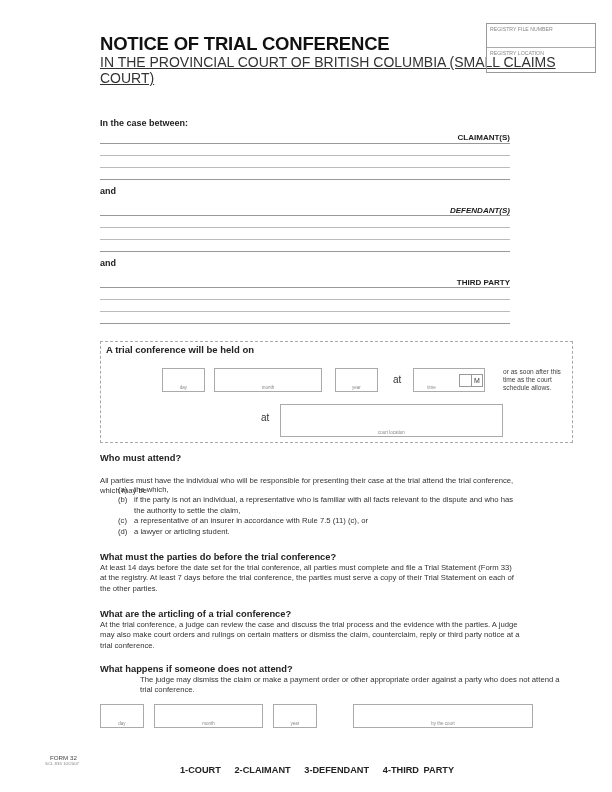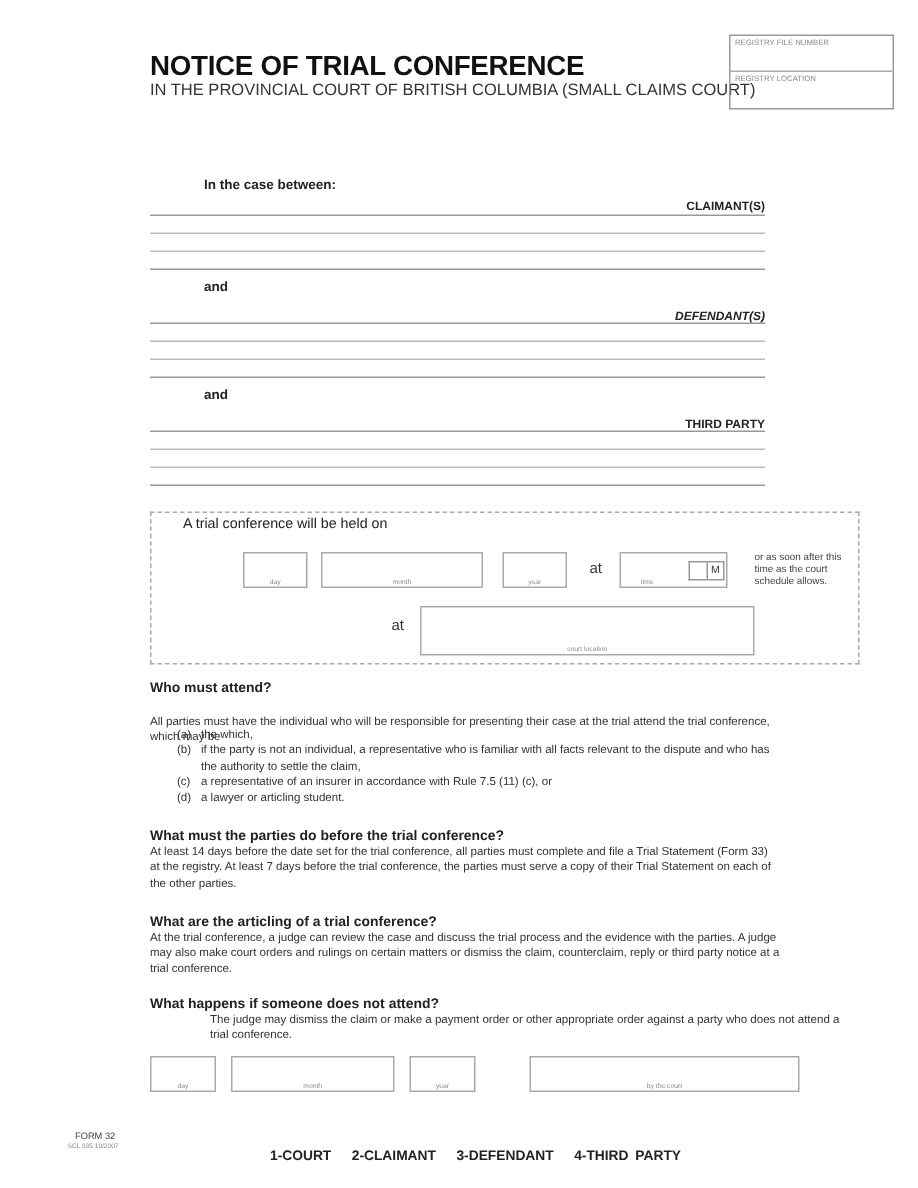--- a/index.html
+++ b/index.html
@@ -1,28 +1,28 @@
 <!DOCTYPE html>
 <html><head>
 <meta charset="utf-8">
 <style>
   html, body { margin:0; padding:0; background:#fff; }
   body { width:612px; height:792px; position:relative; font-family:"Liberation Sans", sans-serif; color:#222; overflow:hidden; }
   .abs { position:absolute; }
   .title { left:100px; top:33px; font-size:18.5px; font-weight:bold; letter-spacing:-0.2px; color:#111; }
-  .subtitle { left:100px; top:54px; font-size:11px; color:#333; }
+  .subtitle { left:100px; top:54px; font-size:14px; color:#333;text-decoration:underline; }
   .reg-box { left:486px; top:23px; width:108px; height:48px; border:1px solid #999; }
   .reg-cell { height:24px; box-sizing:border-box; font-size:5.2px; color:#888; padding:2px 3px; }
   .reg-cell.top { border-bottom:1px solid #aaa; }
-  .case-label { font-size:9px; font-weight:bold; color:#222;margin-left:36px; }
+  .case-label { font-size:9px; font-weight:bold; color:#222; }
   .role { font-size:8px; font-weight:bold; color:#222; text-align:right; width:410px; left:100px; }
   .line { left:100px; width:410px; height:0; border-top:1px solid #999; }
   .line.light { border-top-color:#bbb; }
   .trial-box { left:100px; top:341px; width:473px; height:102px; border:1px dashed #aaa; box-sizing:border-box; }
-  .trial-head { left:106px; top:344px; font-size:9.5px; font-weight:normal; color:#222;margin-left:16px; }
+  .trial-head { left:106px; top:344px; font-size:9.5px; font-weight:bold; color:#222; }
   .fbox { border:1px solid #aaa; box-sizing:border-box; background:#fff; }
   .fbox-label { position:absolute; bottom:1px; width:100%; text-align:center; font-size:4.5px; color:#888; }
   .at { font-size:10px; color:#333; }
   .mbox { border:1px solid #999; box-sizing:border-box; font-size:7px; text-align:center; line-height:12px; color:#333; }
   .note { font-size:6.6px; color:#444; line-height:8px; }
   .sec-h { left:100px; font-size:9.3px; font-weight:bold; color:#222; }
   .sec-p { left:100px; width:420px; font-size:7.7px; color:#333; line-height:10.4px; }
   .list { left:118px; width:410px; font-size:7.7px; color:#333; line-height:10.4px; }
   .list .li { display:flex; }
   .list .mk { width:16px; flex:none; }

